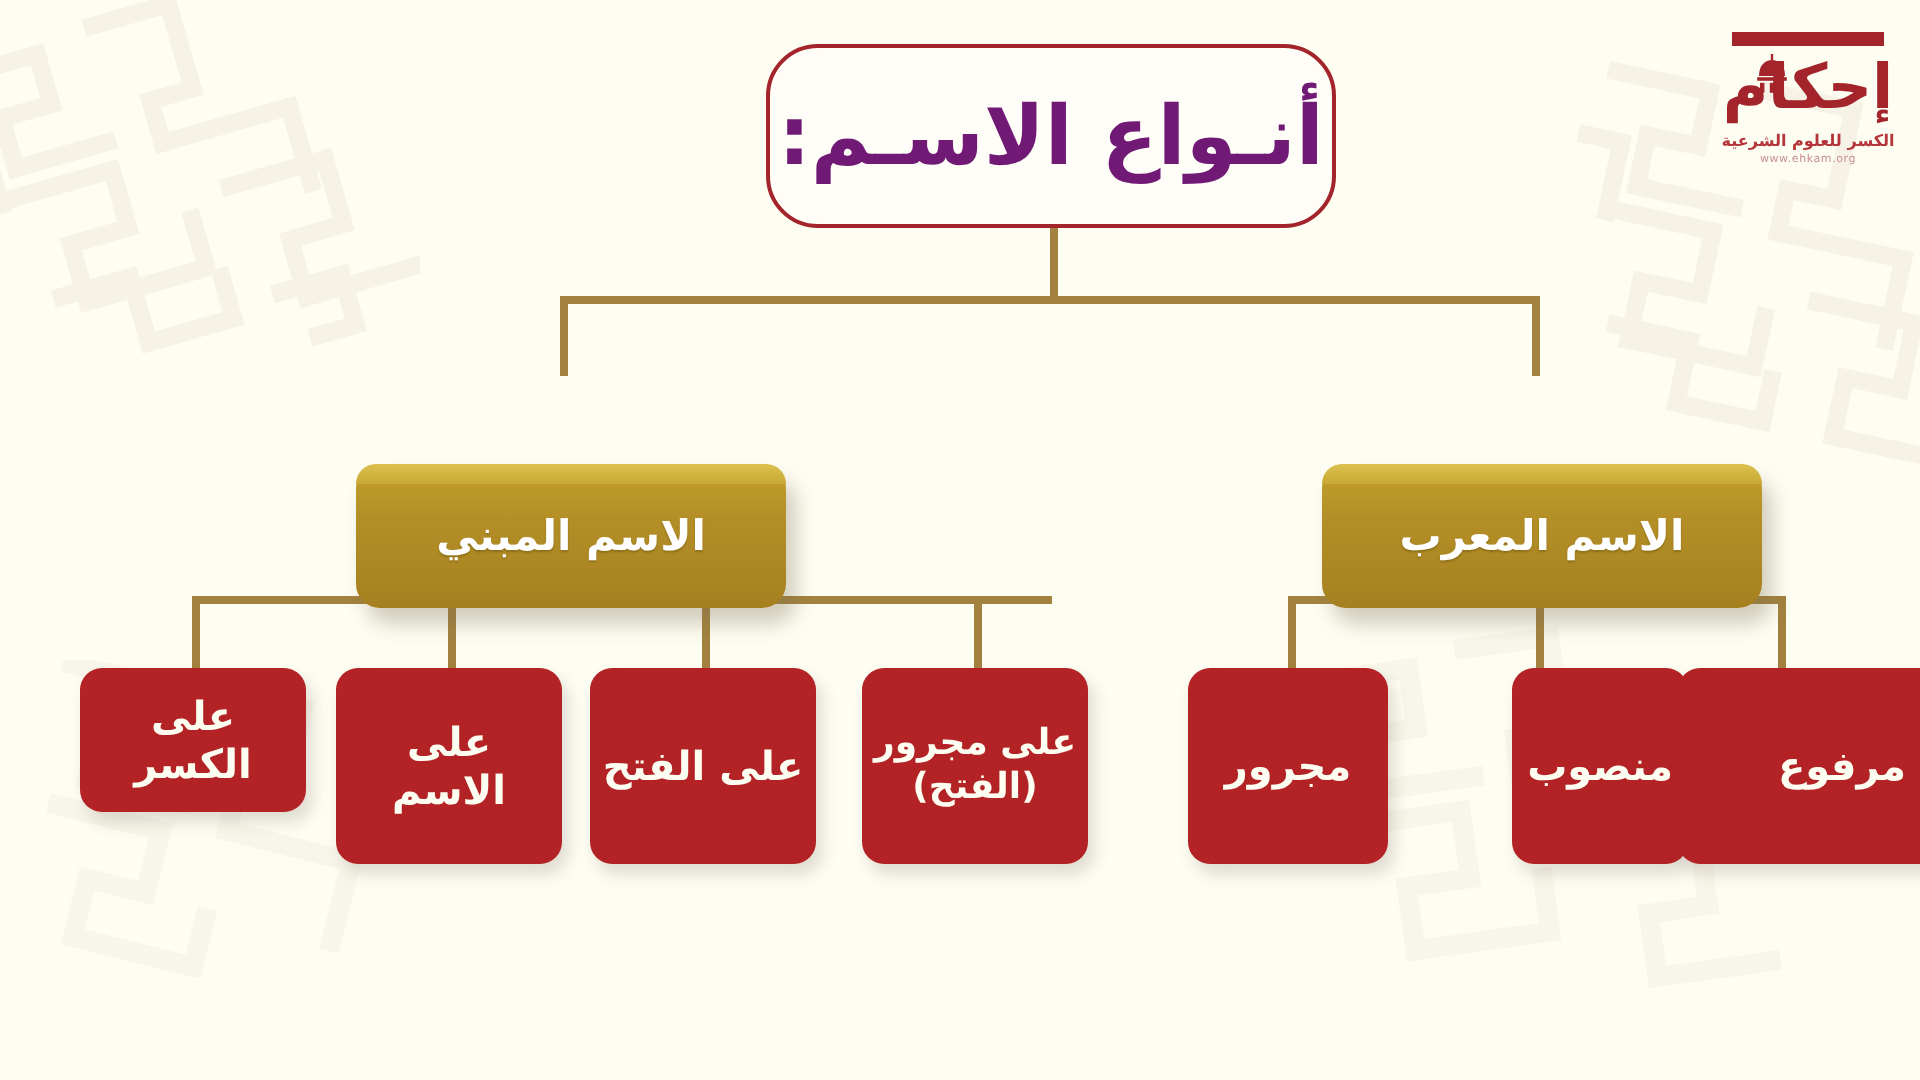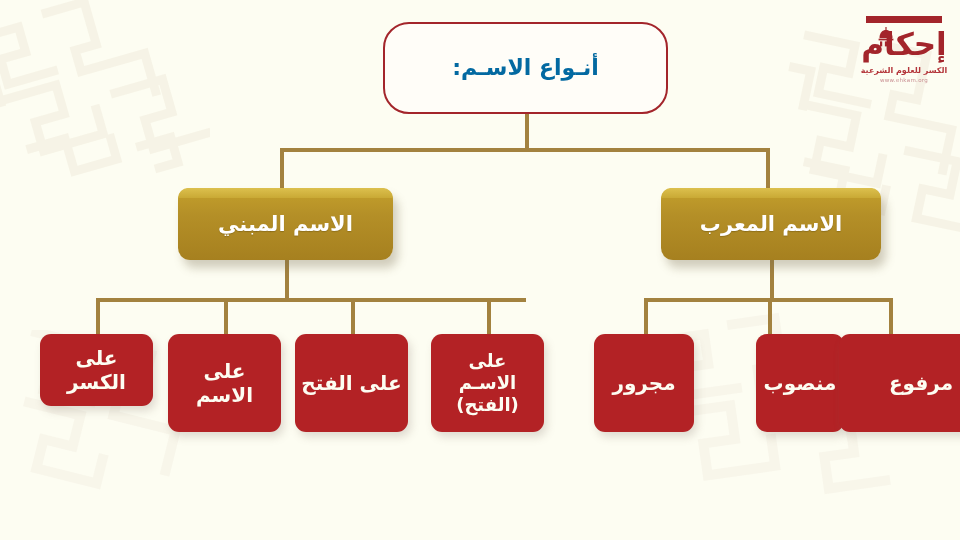--- a/index.html
+++ b/index.html
@@ -22,30 +22,30 @@
   .conn.h{height:4px;}
 
   
   .title-box{
     position:absolute;left:383px;top:22px;width:285px;height:92px;
     background:#fffdf8;border:2px solid #a3252b;border-radius:26px;
     display:flex;align-items:center;justify-content:center;
     box-sizing:border-box;
   }
   .title-text{
-    color:#0369a1;font-size:22px;font-weight:bold;letter-spacing:0;
+    color:#701a75;font-size:41px;font-weight:bold;letter-spacing:0;
     line-height:1;white-space:nowrap;
   }
 
   
   .gold-box{
     position:absolute;height:72px;border-radius:12px;
     background:linear-gradient(180deg,#c4a02c 0%,#b48f27 38%,#a6801f 100%);
     box-shadow:5px 8px 10px rgba(120,110,80,.33);
-    display:flex;align-items:center;justify-content:center;
+    display:flex;align-items:center;justify-content:center;margin-top:44px;
   }
   .gold-box .cap{
     position:absolute;left:0;right:0;top:0;height:10px;
     border-radius:12px 12px 0 0;
     background:linear-gradient(180deg,#dcc04e 0%,#c9a935 100%);
   }
   .gold-text{
     position:relative;color:#ffffff;font-size:21px;font-weight:bold;
     line-height:1;white-space:nowrap;
     text-shadow:0 1px 1px rgba(90,70,10,.35);
@@ -179,21 +179,21 @@
   <div class="red-box" style="left:168px;top:334px;width:113px;height:98px;">
     <span class="red-text">على الاسم</span>
   </div>
 
   <div class="red-box" style="left:295px;top:334px;width:113px;height:98px;">
     <span class="red-text">على الفتح</span>
   </div>
 
   <div class="red-box" style="left:431px;top:334px;width:113px;height:98px;">
     <span class="red-text two-line">
-      <span>على الاسـم</span><br>
+      <span>على مجرور</span><br>
       <span>(الفتح)</span>
     </span>
   </div>
 
   <div class="red-box" style="left:594px;top:334px;width:100px;height:98px;align-items:center;">
     <span class="red-text">مجرور</span>
   </div>
 
   <div class="red-box" style="left:756px;top:334px;width:88px;height:98px;">
     <span class="red-text">منصوب</span>

